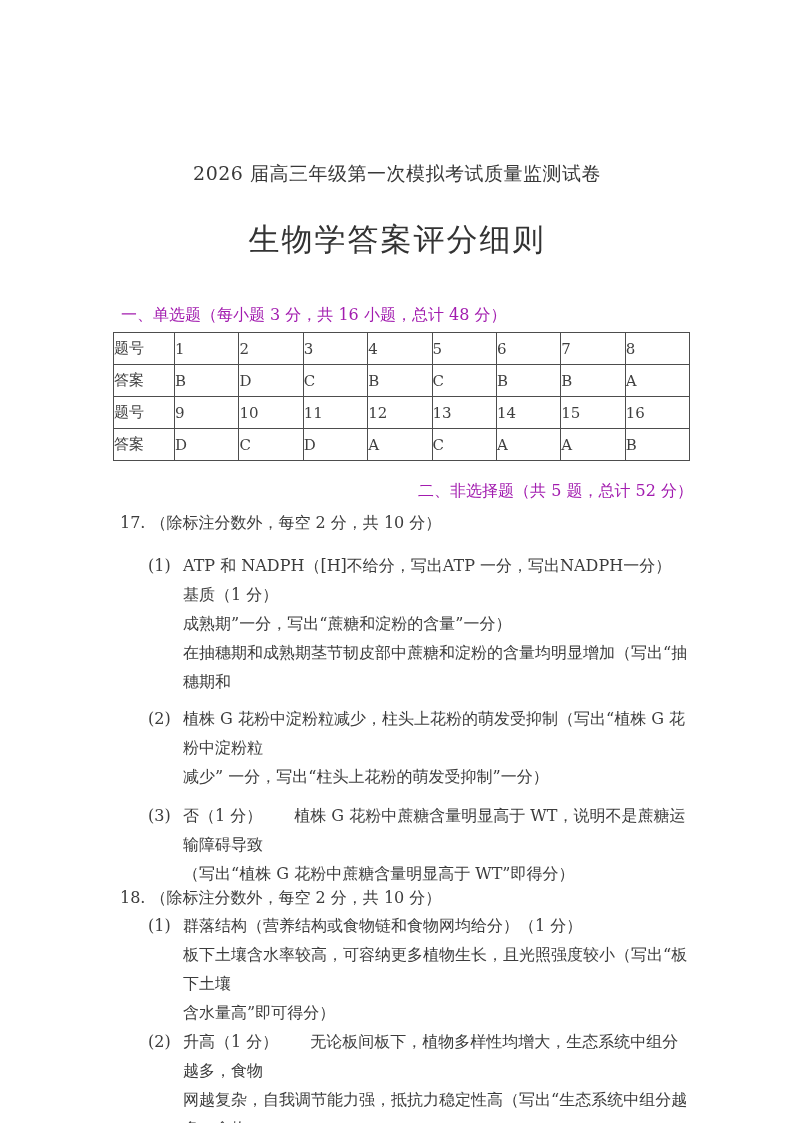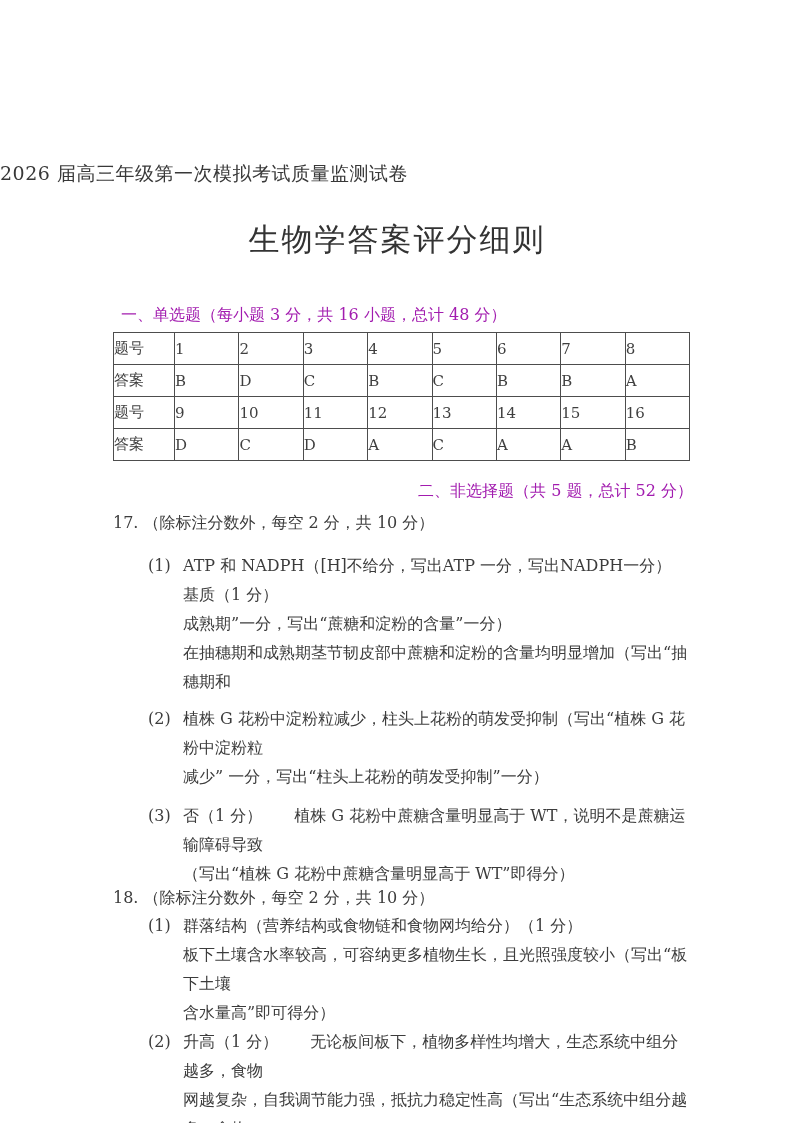--- a/index.html
+++ b/index.html
@@ -8,21 +8,21 @@
     width: 794px;
     height: 1123px;
     margin: 0 auto;
     background: #ffffff;
     font-family: "DejaVu Serif", "Liberation Serif", serif;
     color: #3c3c3c;
     overflow: hidden;
   }
   .exam-title {
     padding-top: 162px;
-    text-align: left;
+    text-align: center;
     font-size: 19px;
     line-height: 23px;
     letter-spacing: 0.5px;
     color: #383838;
   }
   .subject-title {
     margin-top: 37px;
     text-align: center;
     font-size: 31px;
     line-height: 35px;
@@ -54,21 +54,21 @@
     border: 1.6px solid #4d4d4d;
     height: 31px;
     text-align: left;
     vertical-align: middle;
     font-size: 15px;
     color: #3f3f3f;
     padding: 0;
   }
   .q-heading {
     margin-top: 12px;
-    margin-left: 0;
+    margin-left: 7px;
     font-size: 16px;
     line-height: 20px;
   }
   .q-heading .q-num { margin-right: 5px; }
   .item {
     position: relative;
     padding-left: 70px;
   }
   .item .marker {
     position: absolute;

